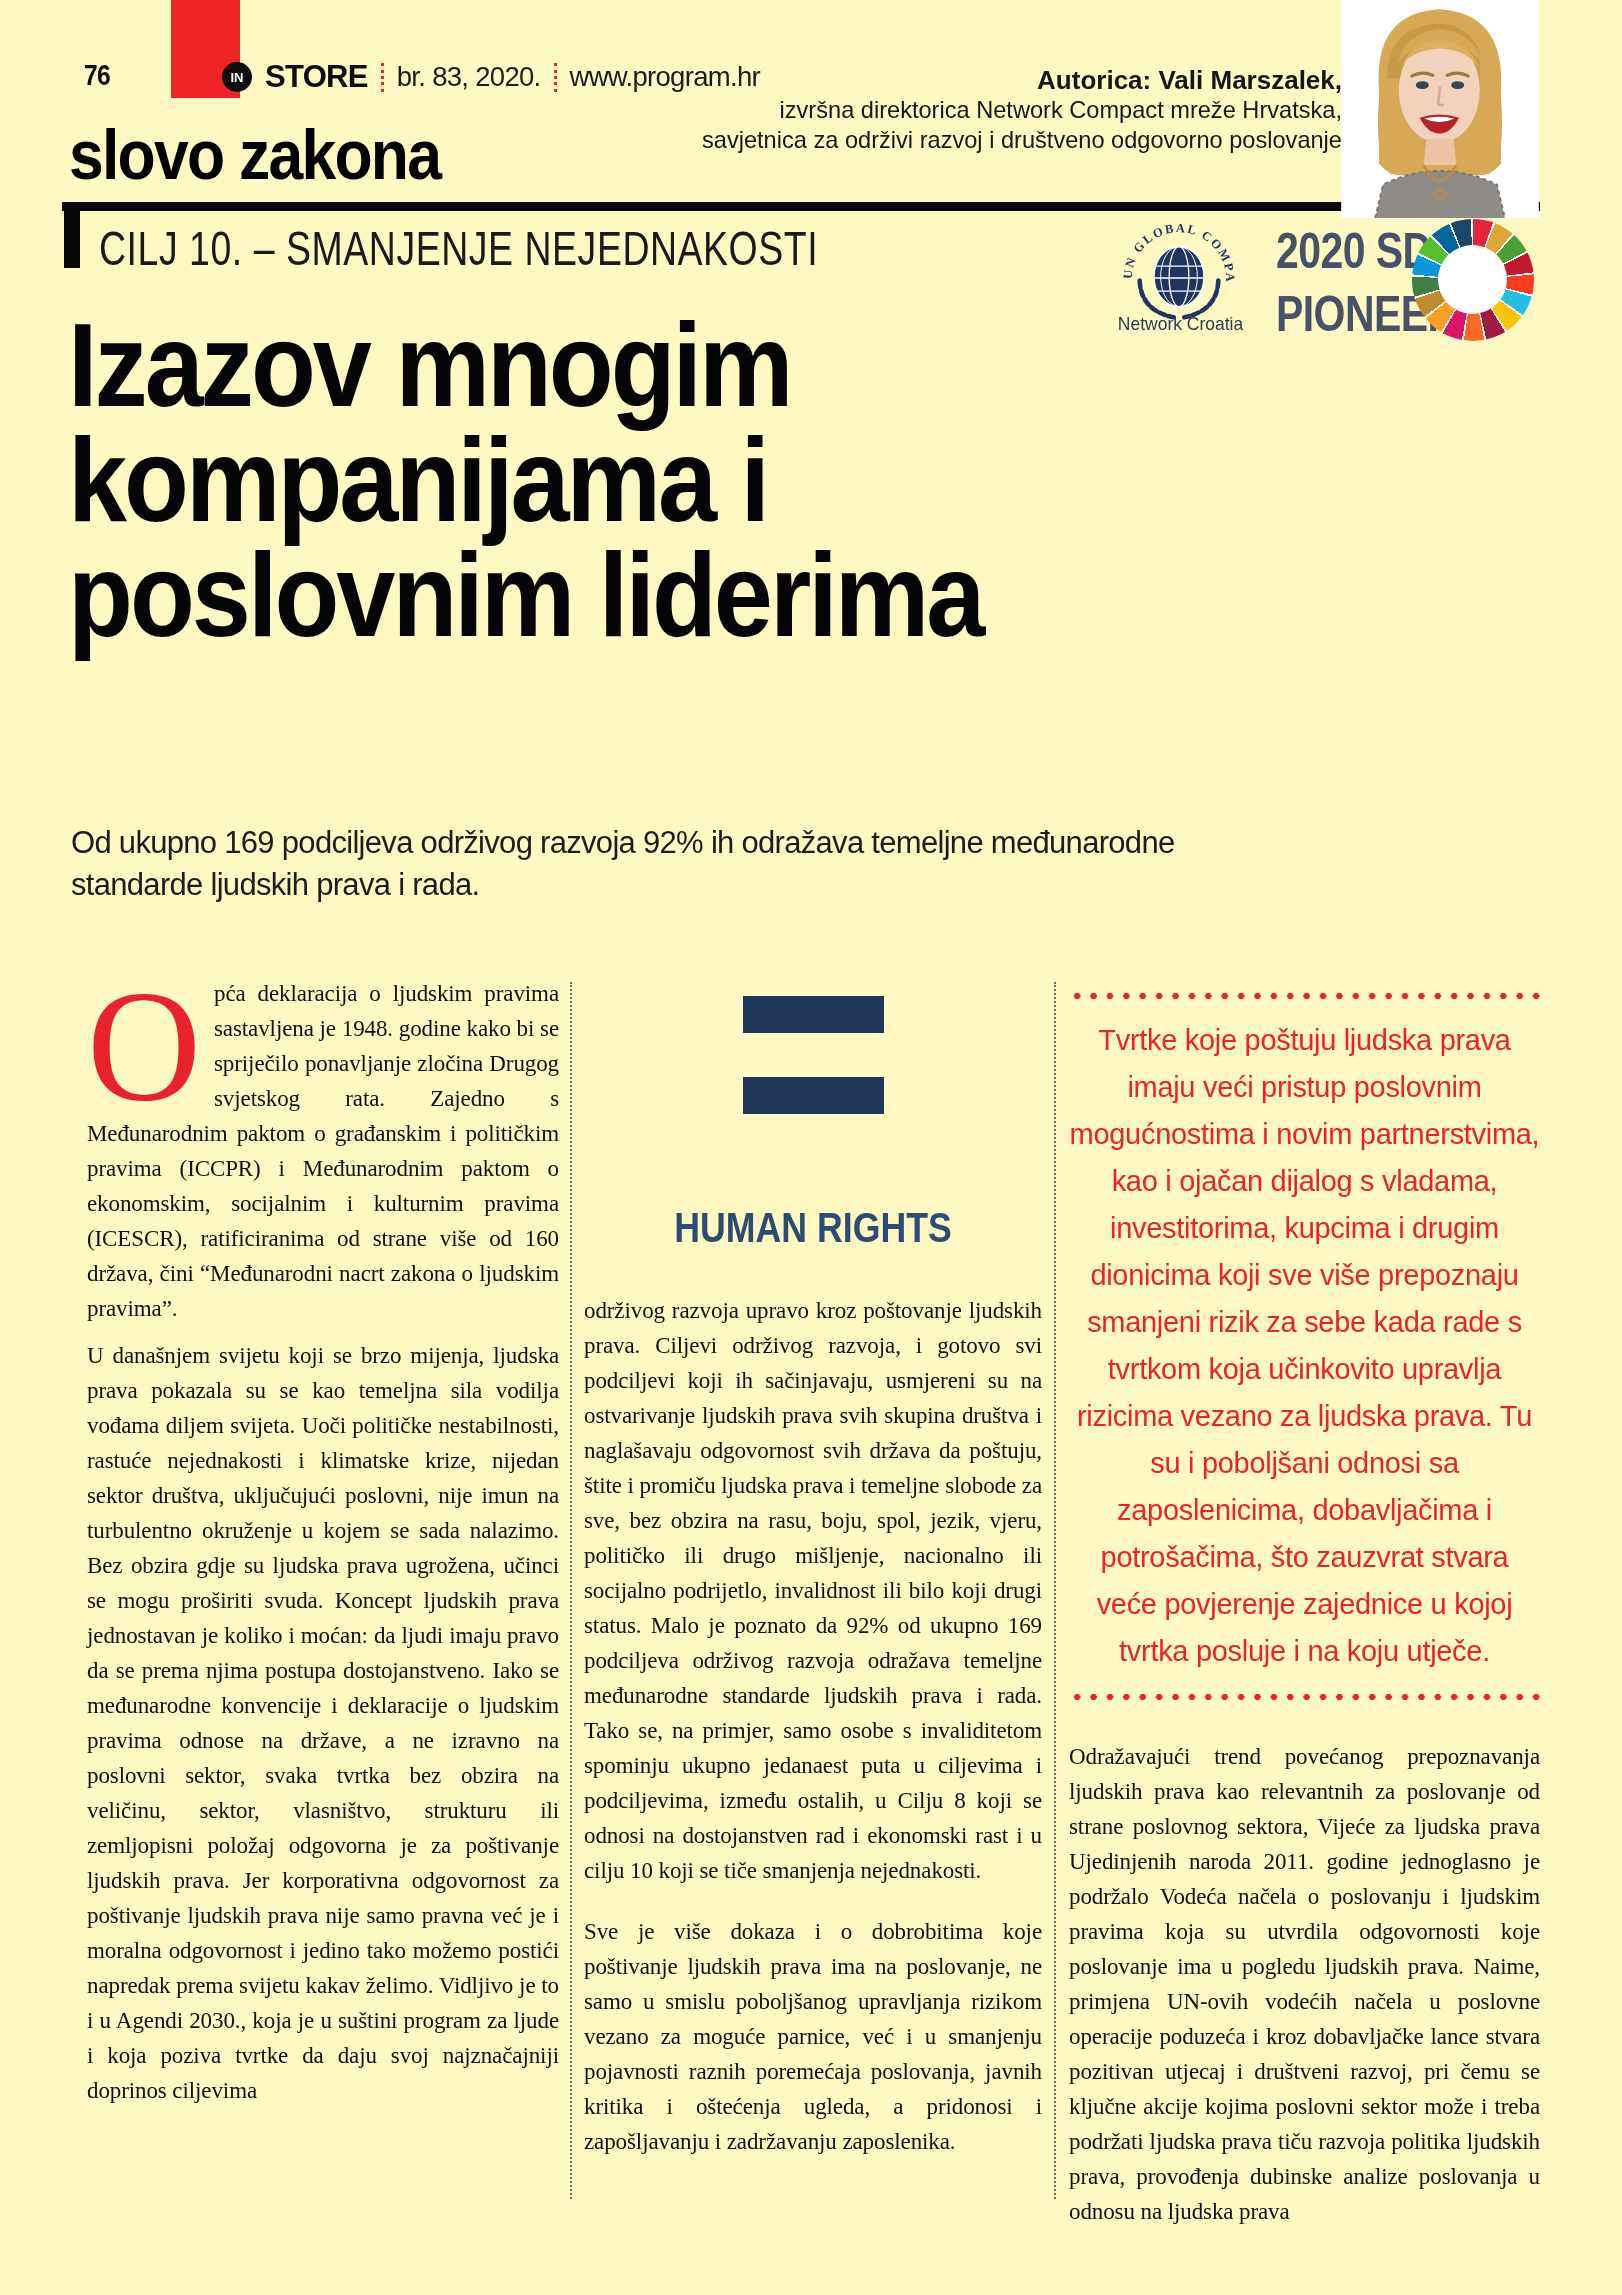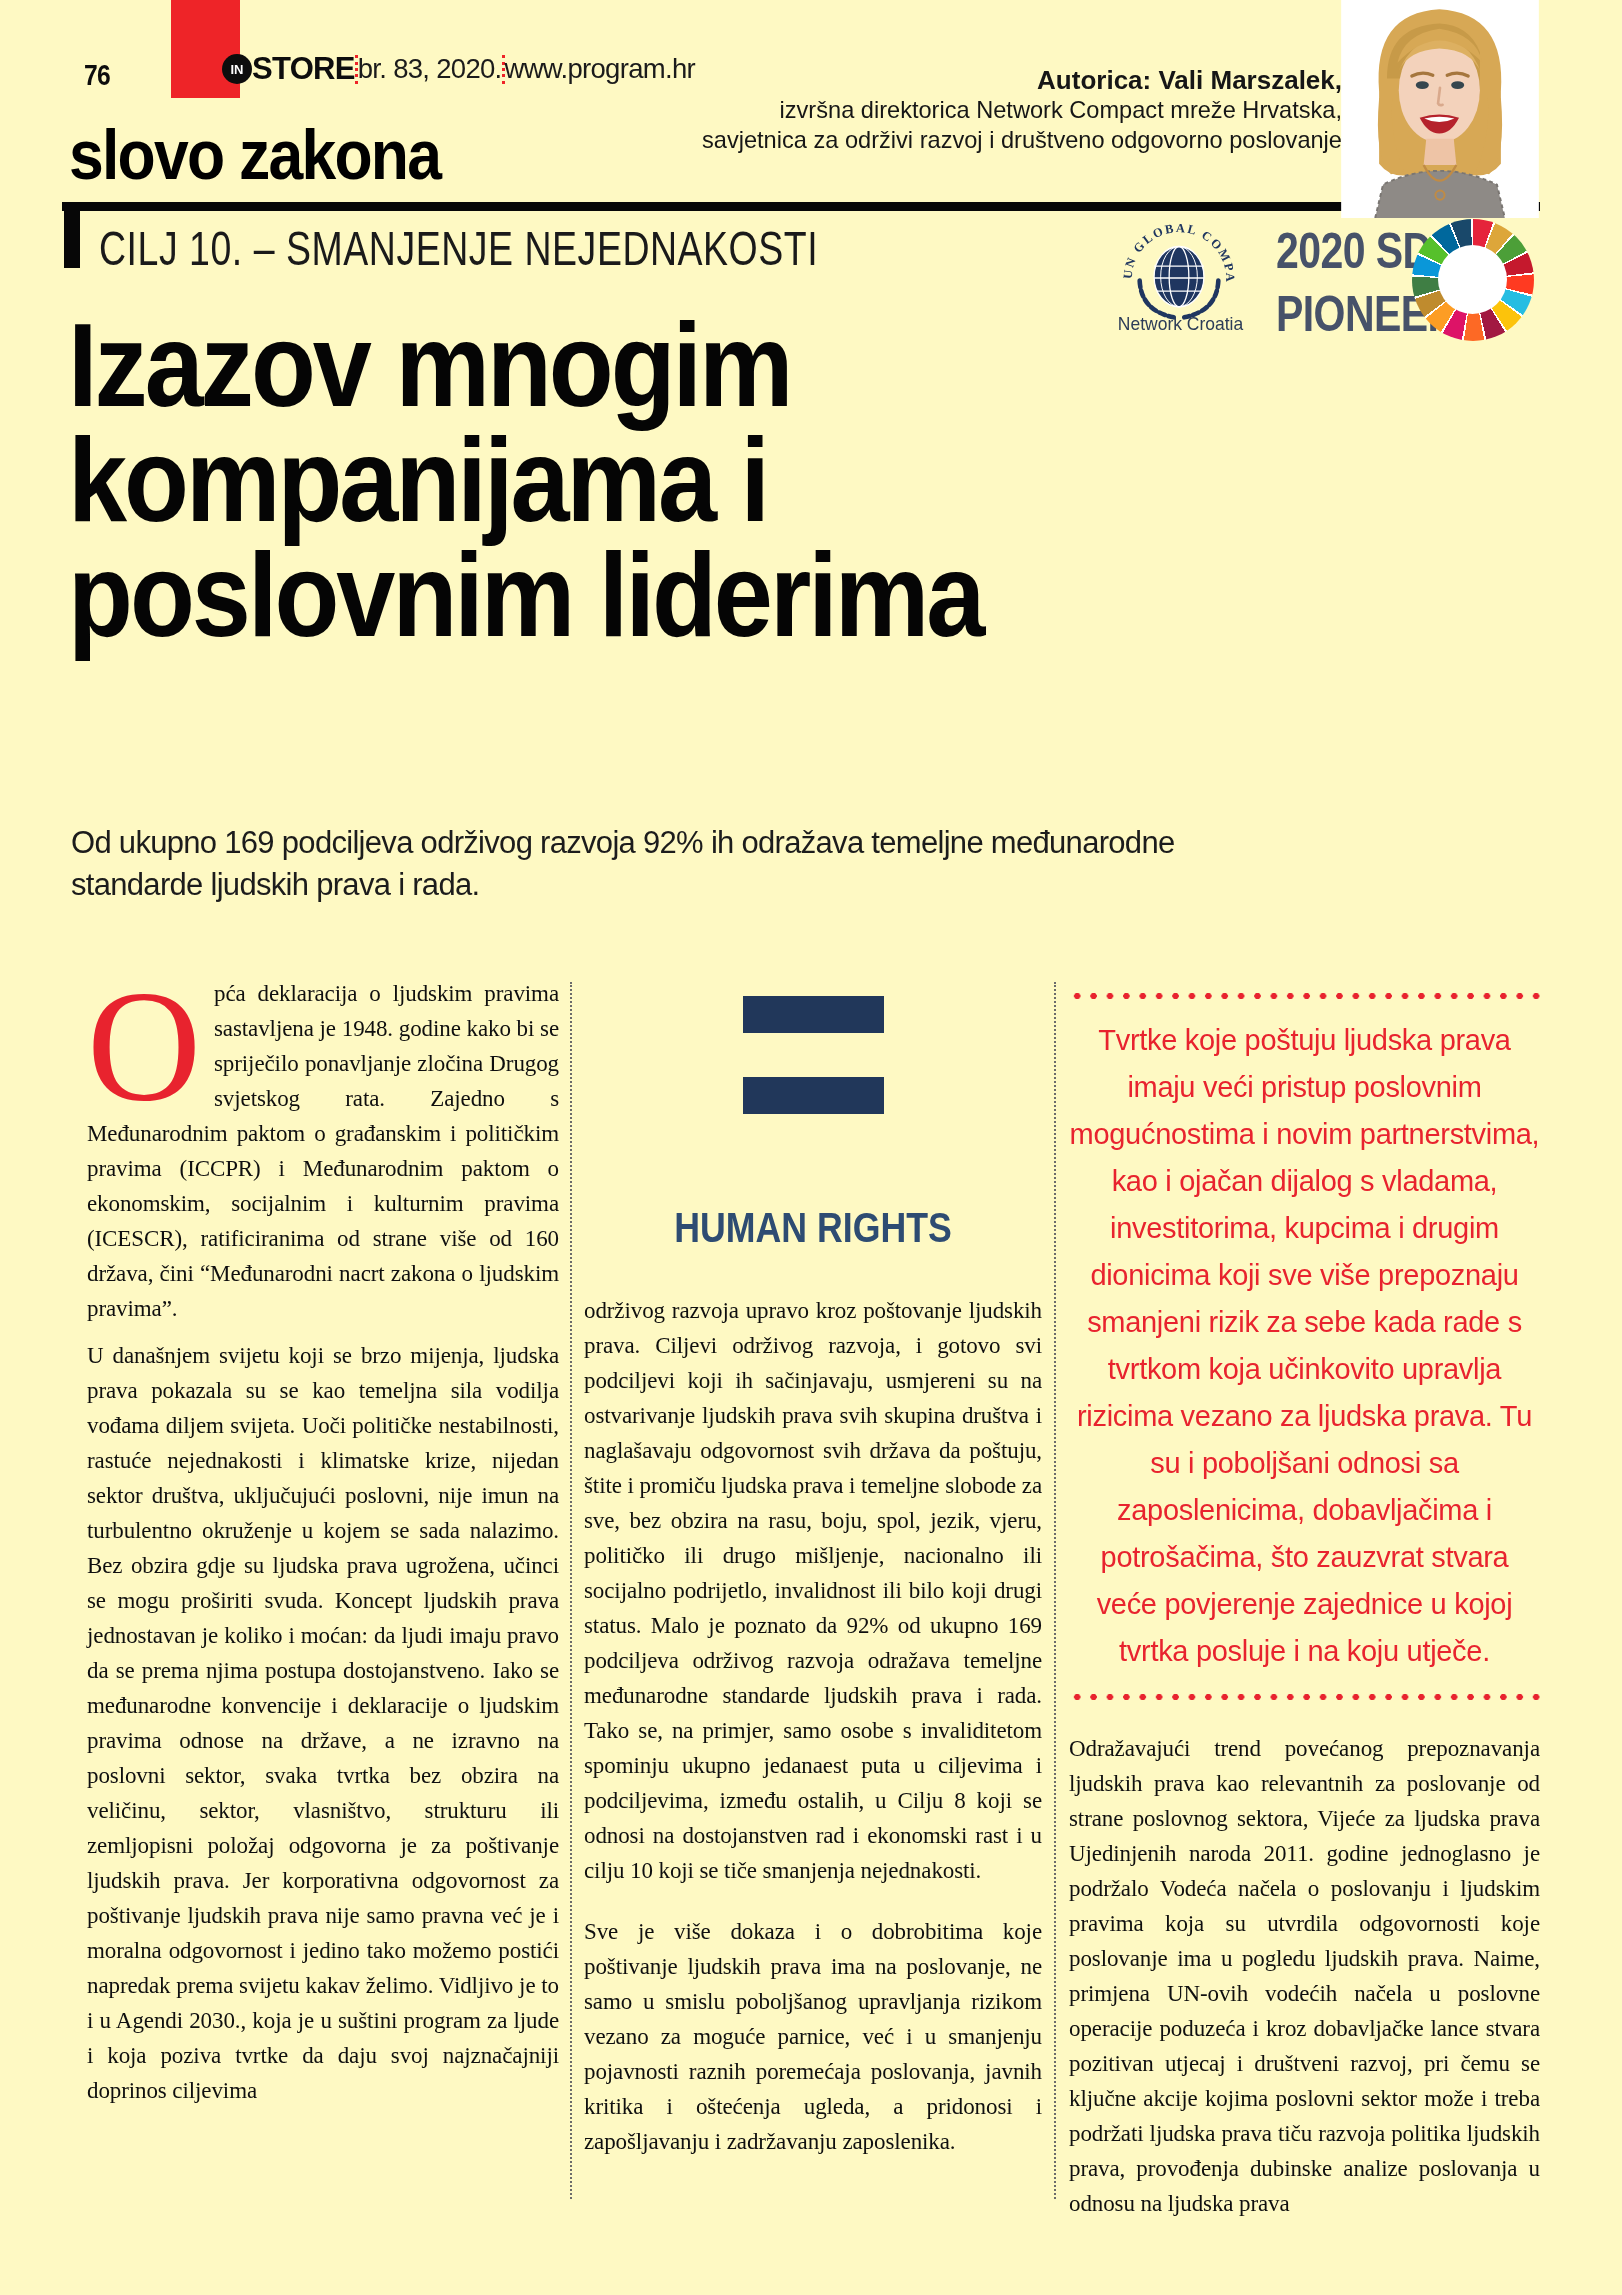--- a/index.html
+++ b/index.html
@@ -4,21 +4,21 @@
 <style>
   html,body{margin:0;padding:0;background:#ffffff;}
   #page{position:relative;width:1623px;height:2295px;background:#fef9c3;overflow:hidden;
         font-family:"Liberation Sans",sans-serif;color:#111;}
   .abs{position:absolute;}
 
   
   .page-num{left:84px;top:59px;font-size:29px;font-weight:bold;color:#0d0d0d;
             transform:scaleX(.85);transform-origin:left top;letter-spacing:-0.7px;}
   .red-rect{left:171px;top:0;width:69px;height:98px;background:#ee2428;}
-  .brand-row{left:222px;top:52px;display:flex;align-items:center;height:34px;}
+  .brand-row{left:222px;top:60px;display:flex;align-items:center;gap:13px;height:34px;}
   .in-circle{width:30px;height:30px;border-radius:50%;background:#0d0d0d;color:#fff;
              display:flex;align-items:center;justify-content:center;font-size:13px;font-weight:bold;}
   .store-txt{font-size:31px;font-weight:bold;color:#0d0d0d;letter-spacing:-0.7px;}
   .vdots-red{width:0;height:29px;border-left:3.3px dotted #ee2428;}
   .issue-txt,.site-txt{font-size:27.5px;color:#1b1b1b;letter-spacing:-0.7px;}
   .section-name{left:69px;top:119px;font-size:71px;font-weight:bold;color:#000;
                 letter-spacing:-2px;transform:scaleX(.88);transform-origin:left top;line-height:1;}
   .author-block{right:281px;top:65px;width:720px;text-align:right;color:#161616;line-height:30px;}
   .author-name{font-size:26px;font-weight:bold;}
   .author-role{font-size:23.6px;}
@@ -85,21 +85,21 @@
   .mid-heading{margin-top:90px;text-align:center;font-size:42px;font-weight:bold;color:#2e4c72;
                letter-spacing:0;transform:scaleX(.85);transform-origin:center top;}
   .col2 .body-txt{margin-top:41px;}
   .col2 .body-txt + .body-txt{margin-top:26px;}
 
   .red-dots{height:7.9px;background-image:radial-gradient(circle 3.3px at center,#e8232e 2.9px,transparent 3.4px);
             background-size:16.4px 7.9px;background-repeat:repeat-x;background-position:left center;}
   .dots-top{margin-top:15.7px;}
   .quote-txt{margin-top:17px;text-align:center;font-size:29px;line-height:47px;color:#e8232e;letter-spacing:-0.3px;}
   .dots-bottom{margin-top:18.3px;}
-  .col3 .black-para{margin-top:30px;}
+  .col3 .black-para{margin-top:38px;}
 </style>
 </head>
 <body>
 
 <div id="page">
 
   <div class="abs page-num">76</div>
   <div class="abs red-rect"></div>
 
   <div class="abs brand-row">

